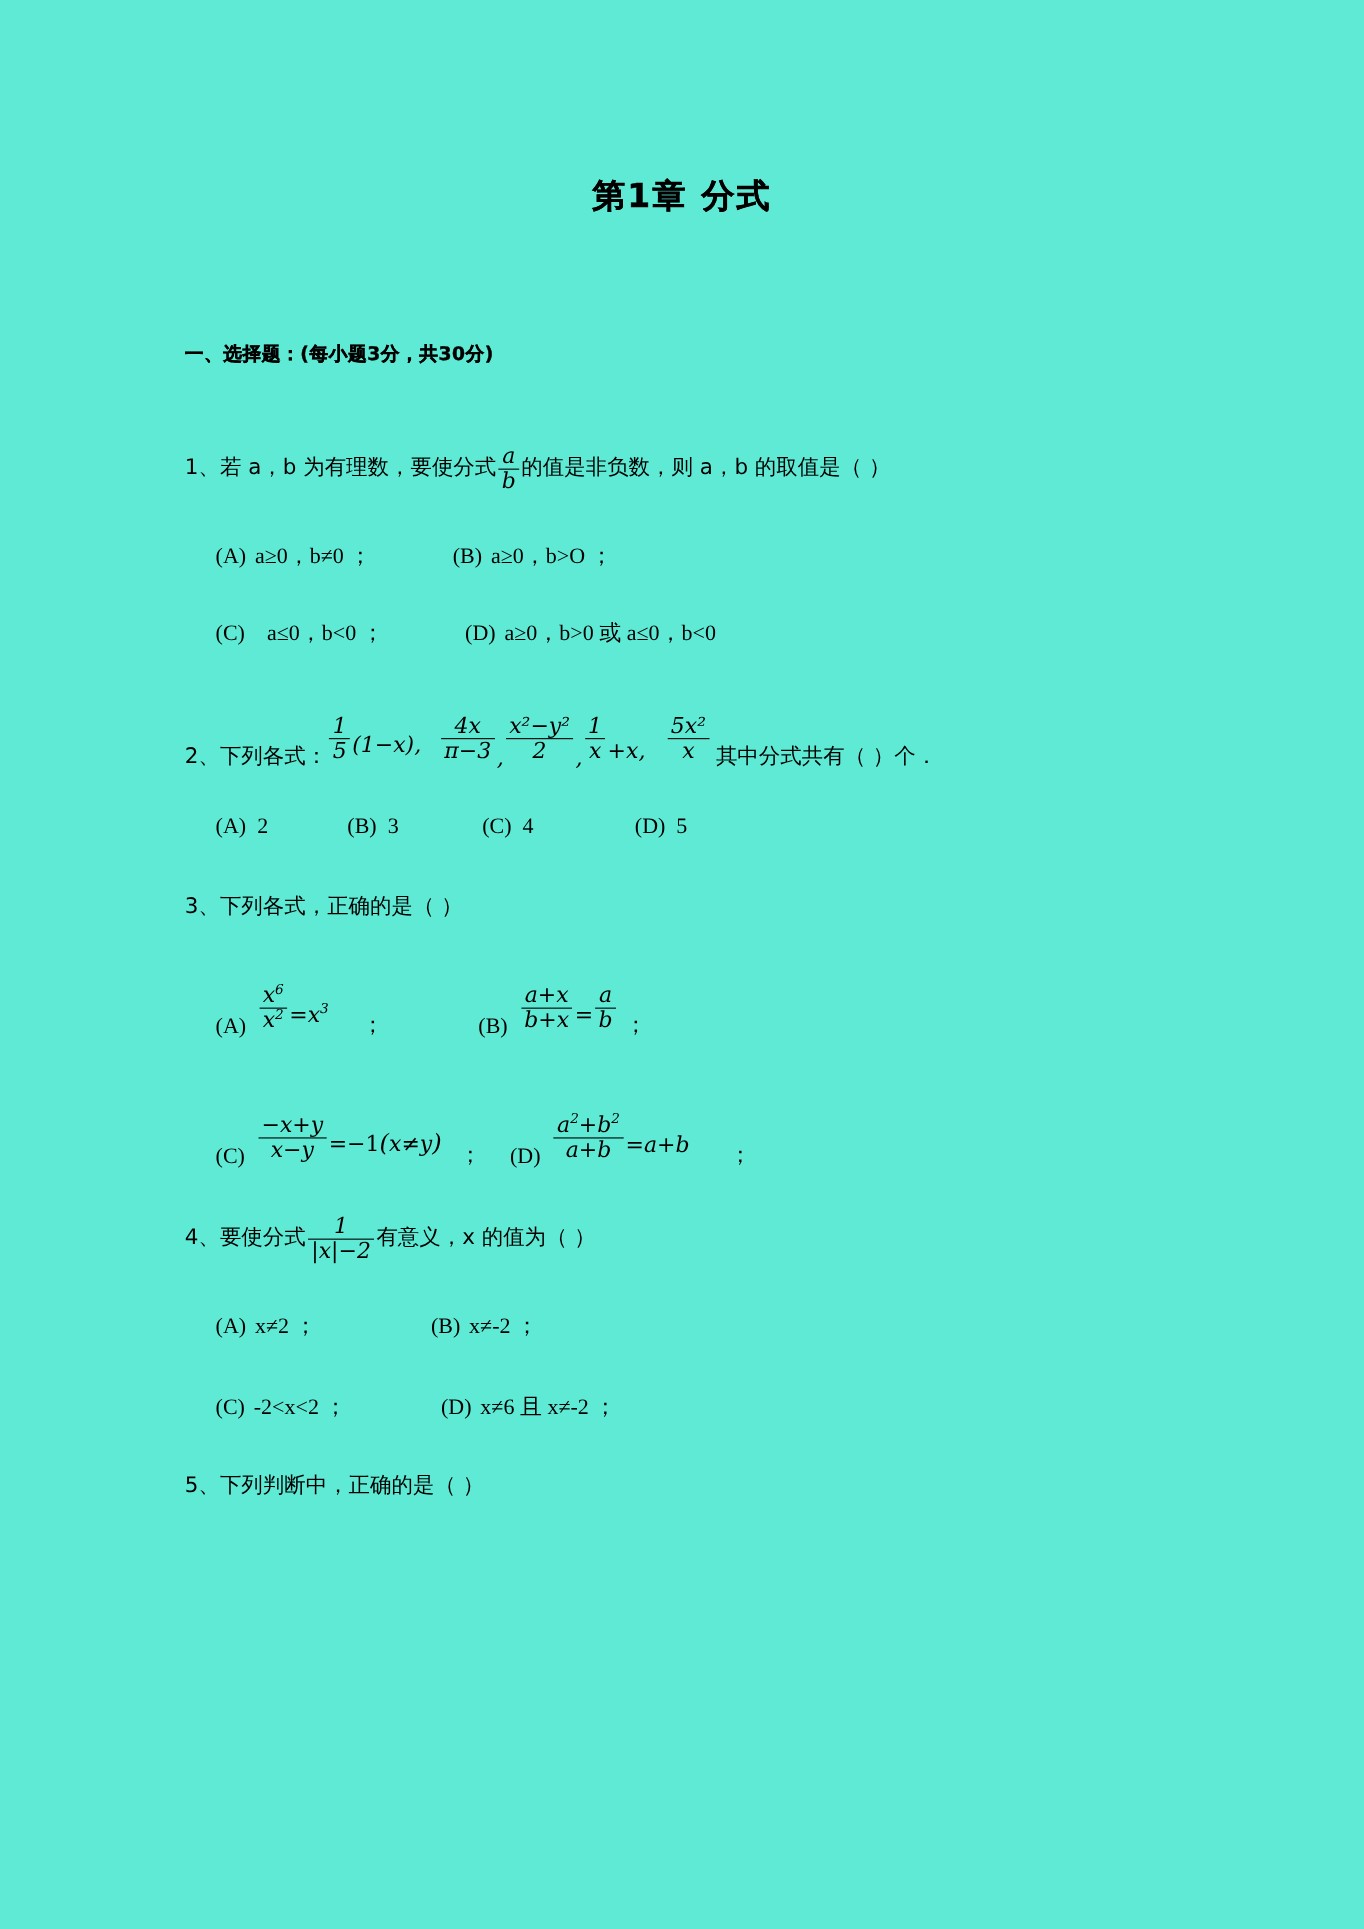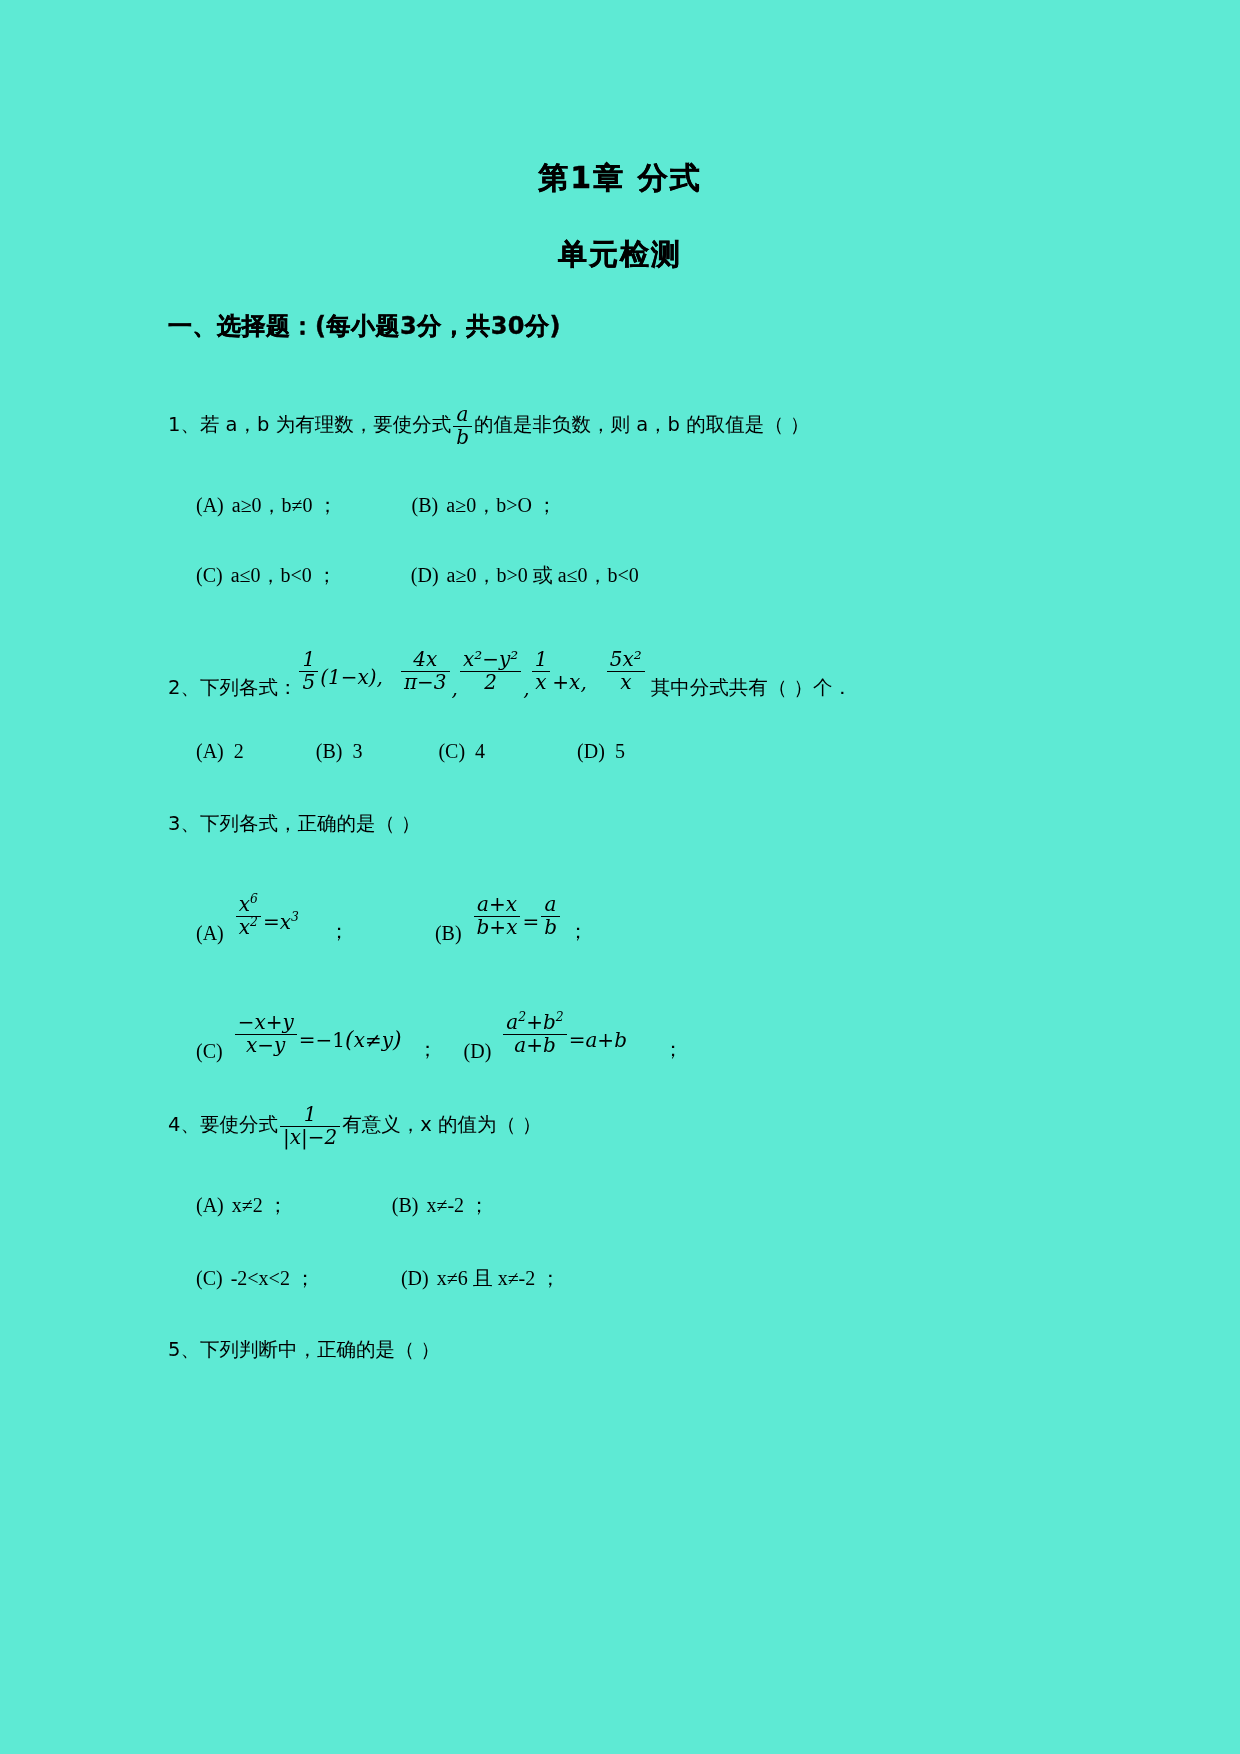--- a/index.html
+++ b/index.html
@@ -43,21 +43,21 @@
     left: 0; right: 0;
     top: 235px;
     text-align: center;
     font-size: 29px;
     letter-spacing: 2px;
   }
   .section-heading {
     position: absolute;
     left: 168px;
     top: 310px;
-    font-size: 24px;
+    font-size: 17px;
     letter-spacing: 0.5px;
   }
 
   
   .q {
     position: absolute;
     left: 168px;
     font-family: "DejaVu Sans", sans-serif;
     font-size: 19.5px;
     line-height: 1.2;
@@ -139,21 +139,20 @@
     font-size: 19px;
     letter-spacing: 1px;
   }
 </style>
 </head>
 <body>
 
 <div class="page">
 
   <div class="doc-title">第1章 分式</div>
-  <div class="doc-subtitle">单元检测</div>
   <div class="section-heading">一、选择题：(每小题3分，共30分)</div>
 
   <div class="q" style="top:413px;">
     <span class="q-body">
       <span>1、</span>
       <span>若 a，b 为有理数，要使分式</span>
       <span class="math">
         <span class="frac">
           <span class="num">a</span>
           <span class="bar"></span>
@@ -167,21 +166,21 @@
   <div class="opts" style="top:492px;">
     <span class="opt-label">(A)</span>
     <span style="margin-left:8px;">a≥0，b≠0 ；</span>
     <span style="display:inline-block;width:74px;"></span>
     <span class="opt-label">(B)</span>
     <span style="margin-left:8px;">a≥0，b&gt;O ；</span>
   </div>
 
   <div class="opts" style="top:562px;">
     <span class="opt-label">(C)</span>
-    <span style="margin-left:8px;">a≤0，b&lt;0 ；</span>
+    <span style="margin-left:20px;">a≤0，b&lt;0 ；</span>
     <span style="display:inline-block;width:74px;"></span>
     <span class="opt-label">(D)</span>
     <span style="margin-left:8px;">a≥0，b&gt;0 或 a≤0，b&lt;0</span>
   </div>
 
   <div class="q" style="top:655px;">
     <span class="q-body" style="align-items:flex-end;">
       <span>2、</span>
       <span>下列各式：</span>
       <span class="math" style="align-items:flex-end;">

